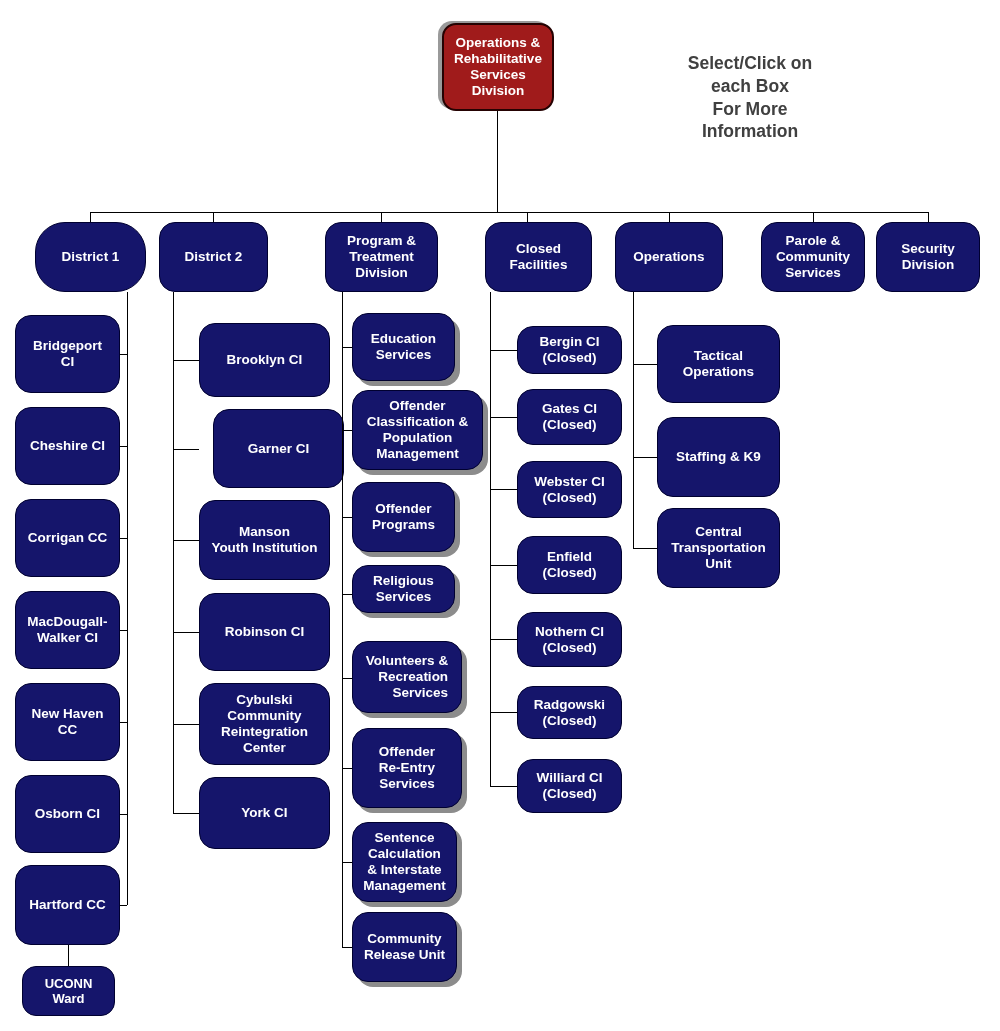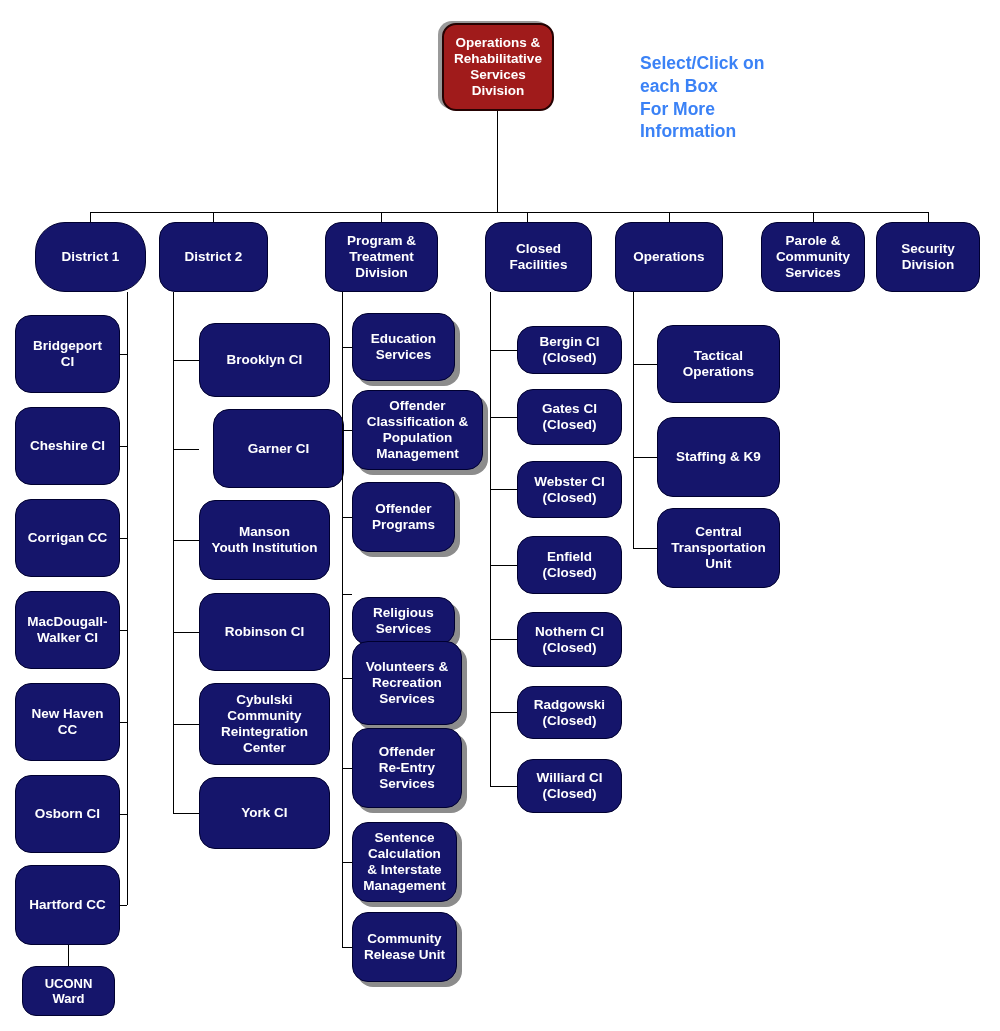--- a/index.html
+++ b/index.html
@@ -43,24 +43,25 @@
     font-size:13px;
   }
   .line{
     position:absolute;
     background:var(--line,#000000);
   }
   .line.h{height:1px;}
   .line.v{width:1px;}
   .note{
     position:absolute;
-    color:#3b82f6;
+    color:#404040;
     font-weight:bold;
     font-size:17.5px;
     line-height:1.3;
+    text-align:center;
     white-space:pre-line;
   }
 </style>
 </head>
 <body>
 
 <div class="canvas">
 
   <div class="note" style="left:640px;top:52px;width:220px;">Select/Click on
 each Box
@@ -149,23 +150,23 @@
   <div class="line h" style="left:342px;top:947px;width:10px;"></div>
 
   <div class="node shadow" style="left:352px;top:313px;width:103px;height:68px;">Education
 Services</div>
   <div class="node shadow" style="left:352px;top:390px;width:131px;height:80px;">Offender
 Classification &amp;
 Population
 Management</div>
   <div class="node shadow" style="left:352px;top:482px;width:103px;height:70px;">Offender
 Programs</div>
-  <div class="node shadow" style="left:352px;top:565px;width:103px;height:48px;margin-top:32px;">Religious
-Services</div>
-  <div class="node shadow" style="left:352px;top:641px;width:110px;height:84px;">Volunteers &amp;
+  <div class="node shadow" style="left:352px;top:565px;width:103px;height:48px;">Religious
+Services</div>
+  <div class="node shadow" style="left:352px;top:641px;width:110px;height:72px;text-align:right;">Volunteers &amp;
 Recreation
 Services</div>
   <div class="node shadow" style="left:352px;top:728px;width:110px;height:80px;">Offender
 Re-Entry
 Services</div>
   <div class="node shadow" style="left:352px;top:822px;width:105px;height:80px;">Sentence
 Calculation
 &amp; Interstate
 Management</div>
   <div class="node shadow" style="left:352px;top:912px;width:105px;height:70px;">Community

